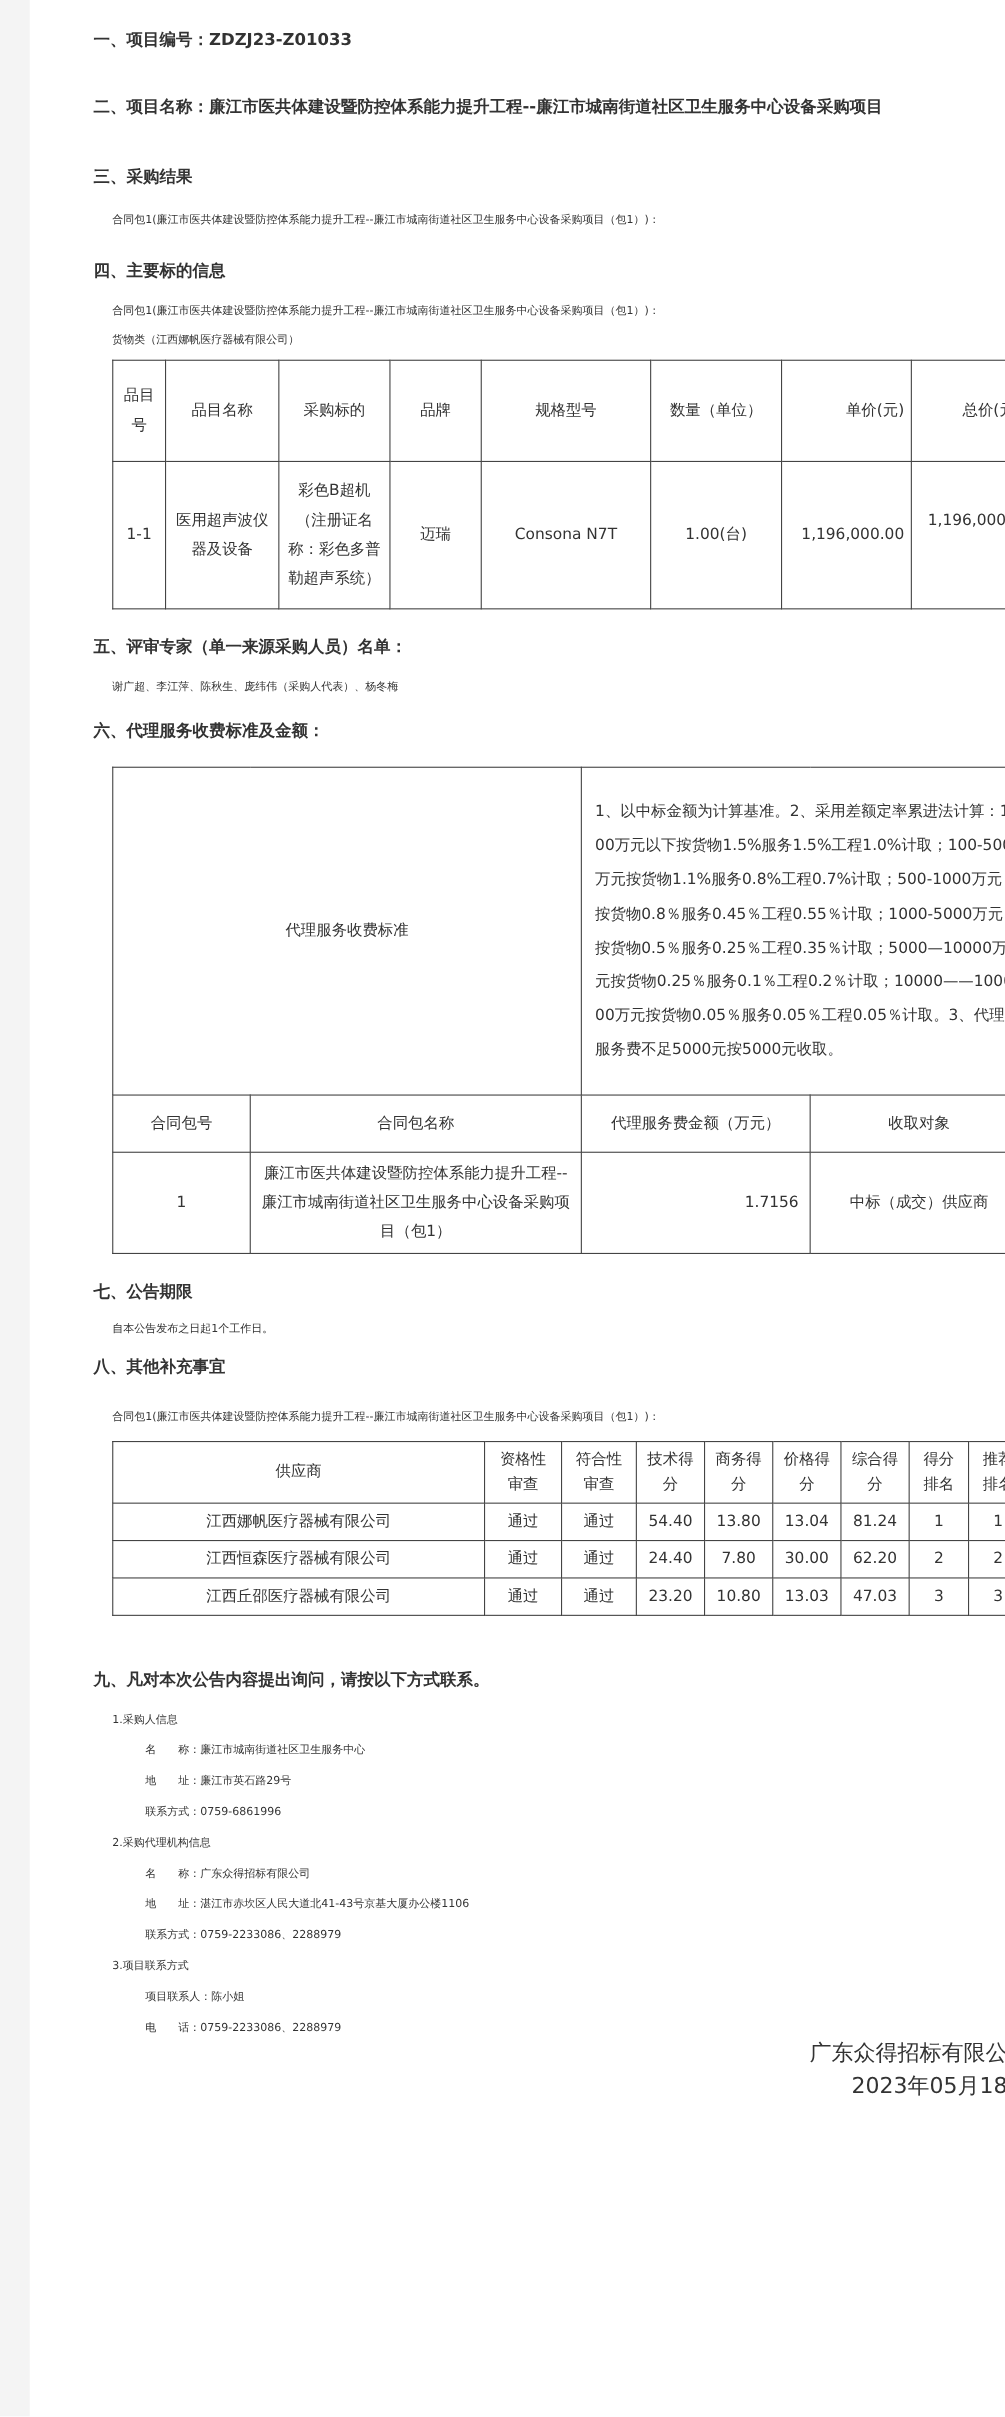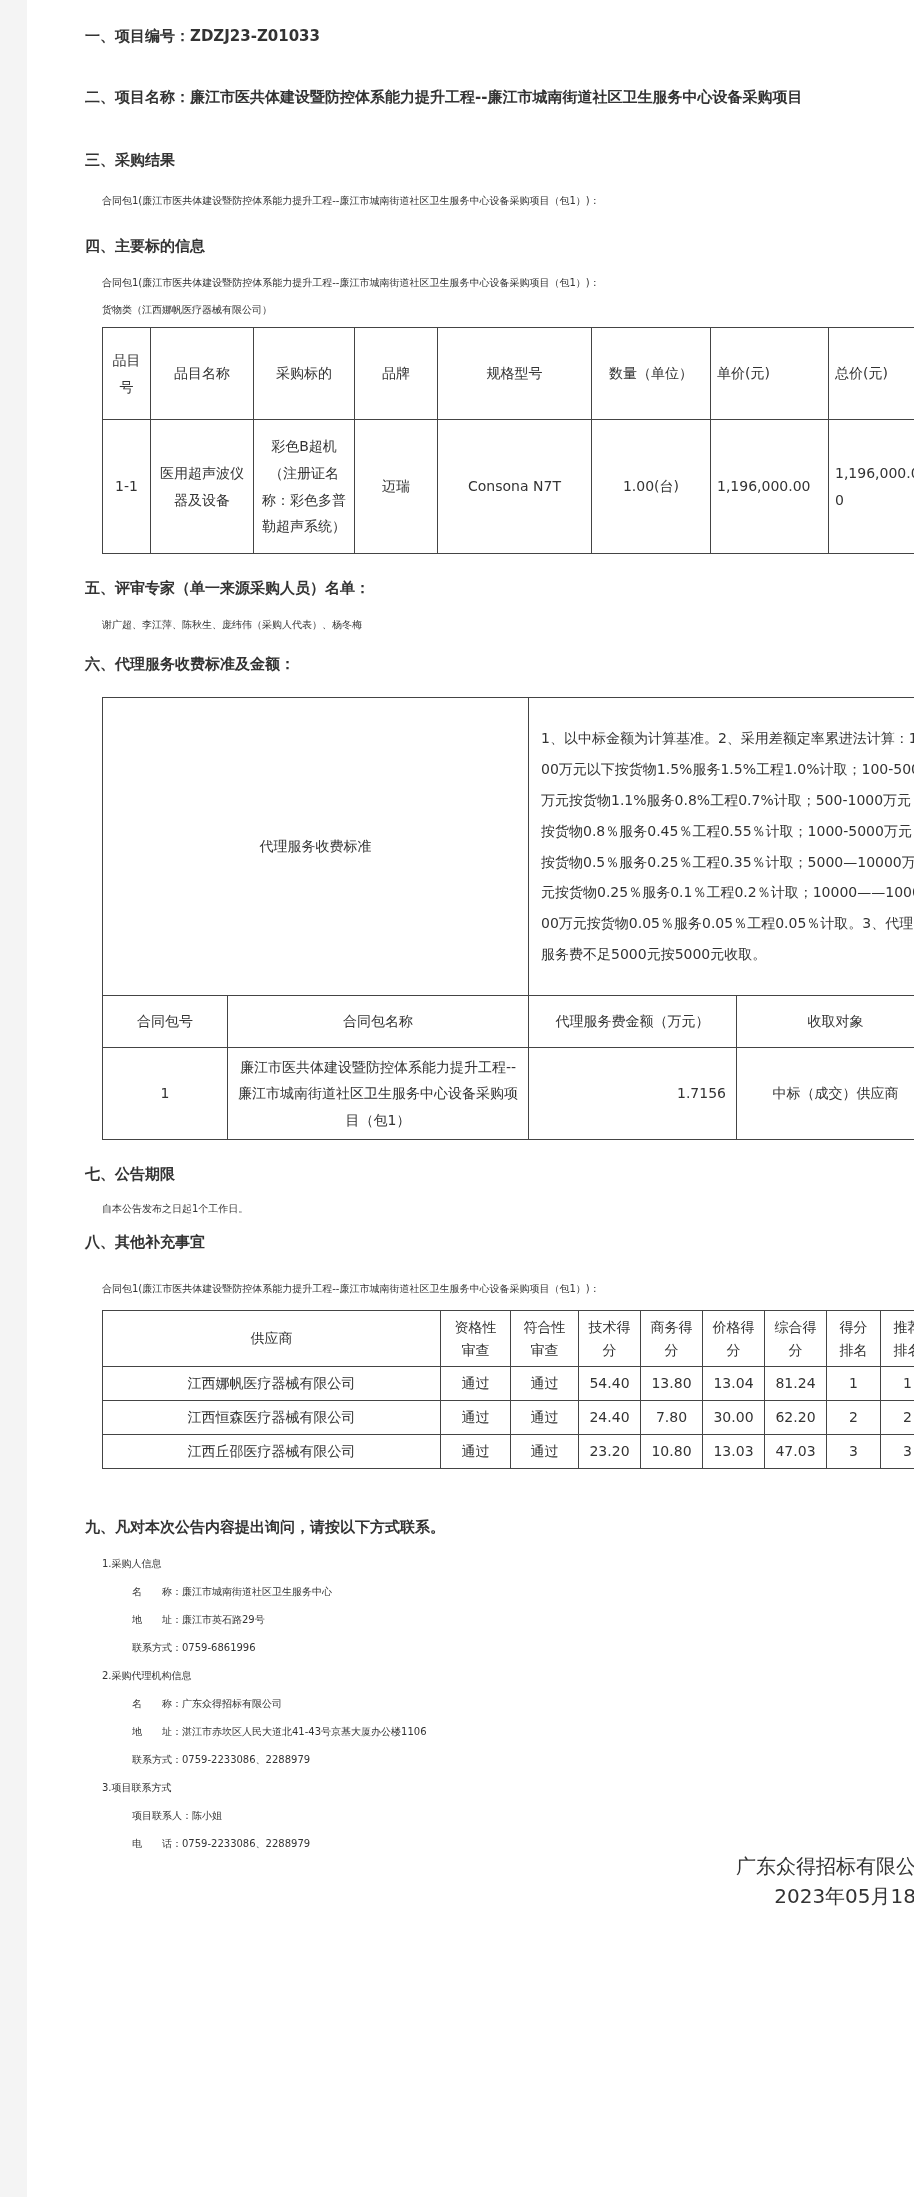--- a/index.html
+++ b/index.html
@@ -29,21 +29,21 @@
 
   
   .t1 .c1{width:426px;} .t1 .c2{width:203px;} .t1 .c3{width:203px;}
   .t1 tr.hd{height:54px;} .t1 tr.rw{height:118px;}
   .t1 td.amount{text-align:right;padding-right:10px;}
 
   
   .t2 .c1{width:48px;} .t2 .c2{width:103px;} .t2 .c3{width:101px;} .t2 .c4{width:83px;}
   .t2 .c5{width:154px;} .t2 .c6{width:119px;} .t2 .c7{width:118px;} .t2 .c8{width:106px;}
   .t2 tr.hd{height:92px;} .t2 tr.rw{height:134px;}
-  .t2 th.num,.t2 td.num{text-align:left;padding-right:6px;}
+  .t2 th.num,.t2 td.num{text-align:right;padding-right:6px;}
 
   
   .t3 .c1{width:125px;} .t3 .c2{width:301px;} .t3 .c3{width:208px;} .t3 .c4{width:198px;}
   .t3 tr.fee{height:298px;}
   .t3 td.feetext{text-align:left;line-height:2.2;padding:10px 12px;margin-top:28px;}
   .t3 tr.hd{height:52px;} .t3 tr.rw{height:92px;}
   .t3 td.fee-amount{text-align:right;padding-right:10px;}
 
   
   .t4 .c1{width:338px;} .t4 .c2{width:70px;} .t4 .c3{width:68px;}

